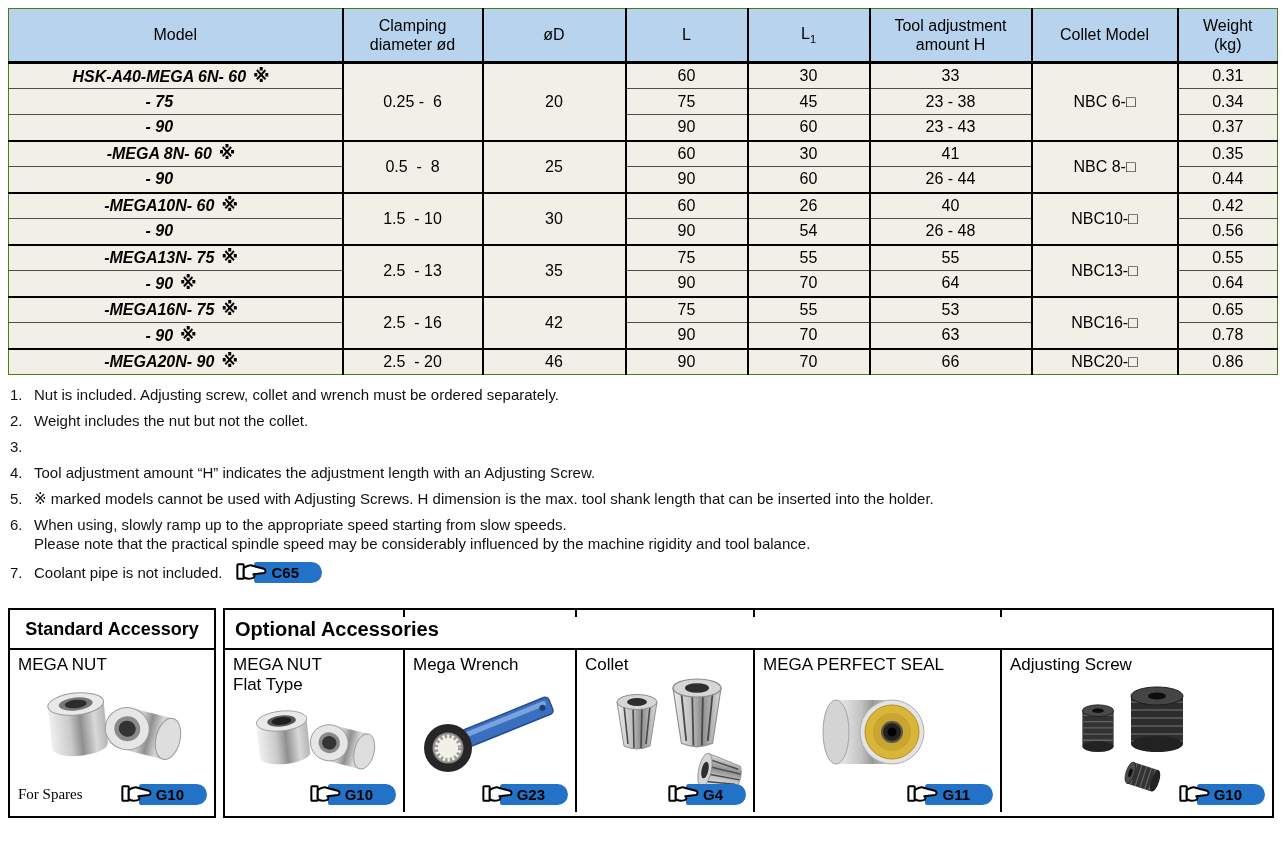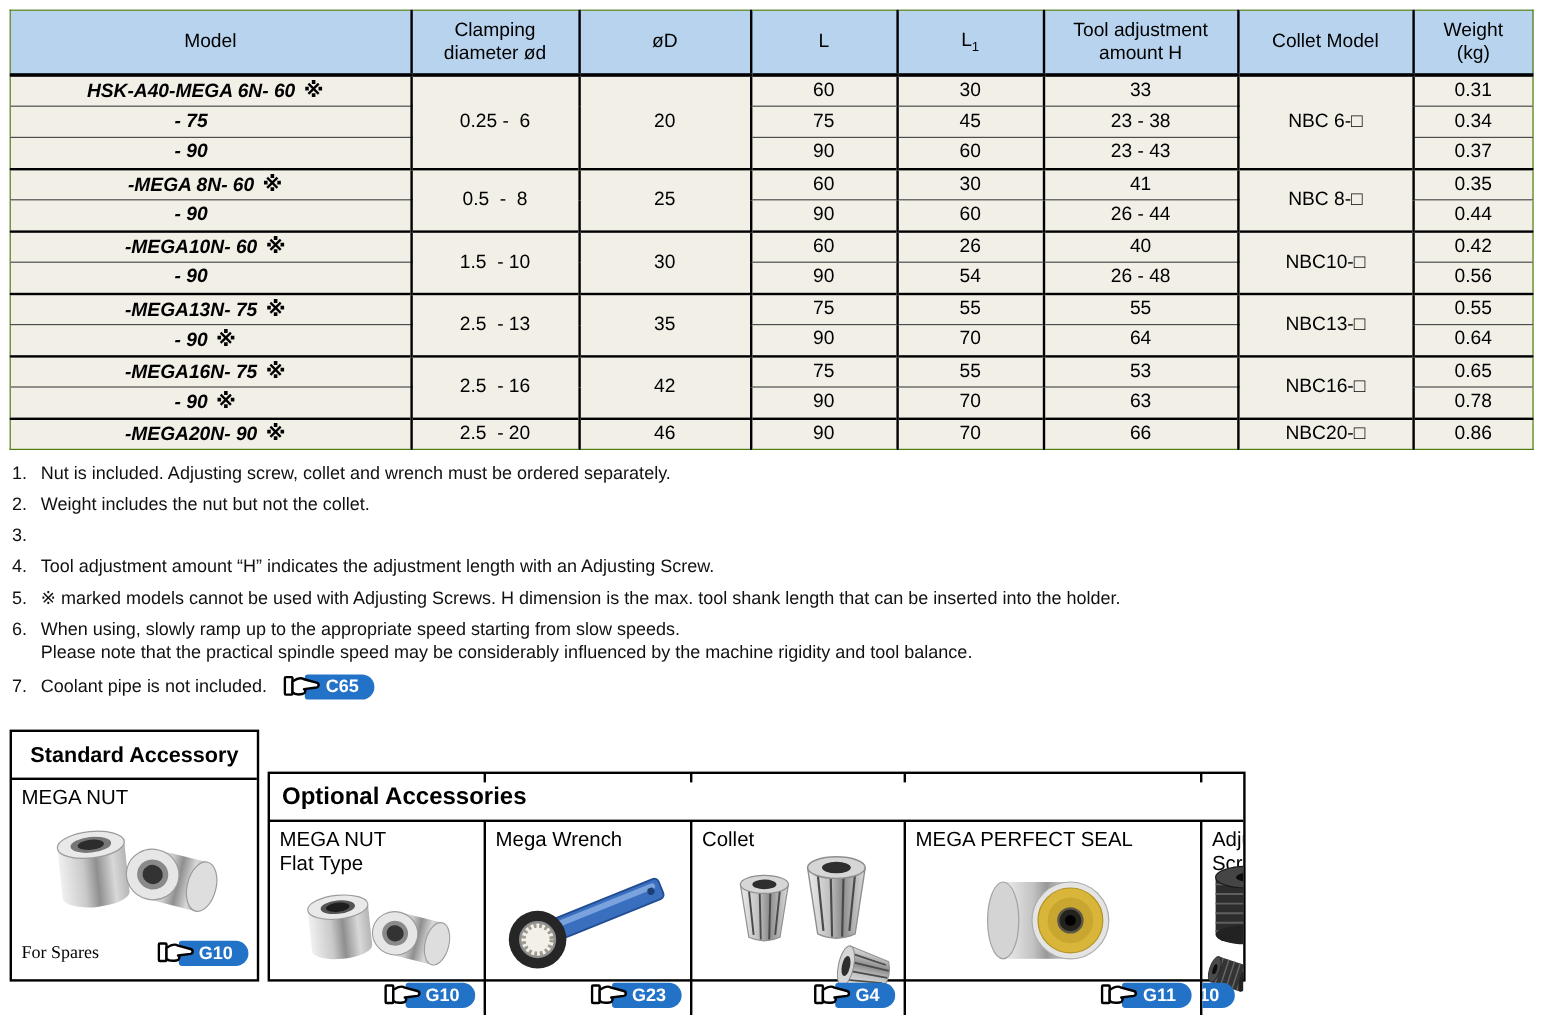--- a/index.html
+++ b/index.html
@@ -31,30 +31,30 @@
   .notes { margin:10px 0 0 10px; }
   .note { display:flex; font-size:15px; line-height:19px; margin-bottom:7px; color:#111;}
   .note .nnum { width:24px; flex:none; }
   .note .ntext div { margin-bottom:0; }
   .note.with-badge { align-items:center; height:24px; }
 
   
   .ref-badge { display:inline-flex; align-items:center; position:relative; }
   .ref-badge .hand { position:relative; z-index:2; width:31px; height:24px; flex:none; }
   .ref-badge .pill { position:relative; z-index:1; margin-left:-13px;
-                     background:#2273c8; color:#ffffff; font-weight:bold; font-size:15px;
-                     line-height:21px; padding:0 13px 0 17px;
+                     background:#2273c8; color:#000000; font-weight:bold; font-size:15px;
+                     line-height:21px; padding:0 23px 0 17px;
                      border-radius:3px 12px 12px 3px; white-space:nowrap; }
   .note .ref-badge { margin-left:14px; }
 
   
   .acc-row { display:flex; margin:24px 0 0 8px; height:210px; }
   .acc-box { border:2.5px solid #000; background:#fff; }
   .acc-box.std { width:208px; flex:none; margin-right:7px; }
-  .acc-box.opt { width:815px; flex:none; position:relative;margin-top:35px; }
+  .acc-box.opt { width:1051px; flex:none; position:relative; }
   .acc-header { height:40px; border-bottom:2.5px solid #000; display:flex; align-items:center; }
   .acc-box.std .acc-header { justify-content:center; font-weight:bold; font-size:18px; }
   .acc-box.opt .acc-header { padding-left:10px; font-weight:bold; font-size:20px; }
   .tick { position:absolute; top:0; width:2px; height:7px; background:#000; }
   .acc-body { display:flex; height:162px; }
   .acc-cell { position:relative; padding:5px 8px; border-left:2px solid #000; overflow:hidden;}
   .acc-cell:first-child { border-left:none; }
   .acc-cell .pname { font-size:17px; line-height:1.2; }
   .acc-box.std .acc-cell { width:100%; }
   .acc-img { position:absolute; left:50%; transform:translateX(-50%); }

